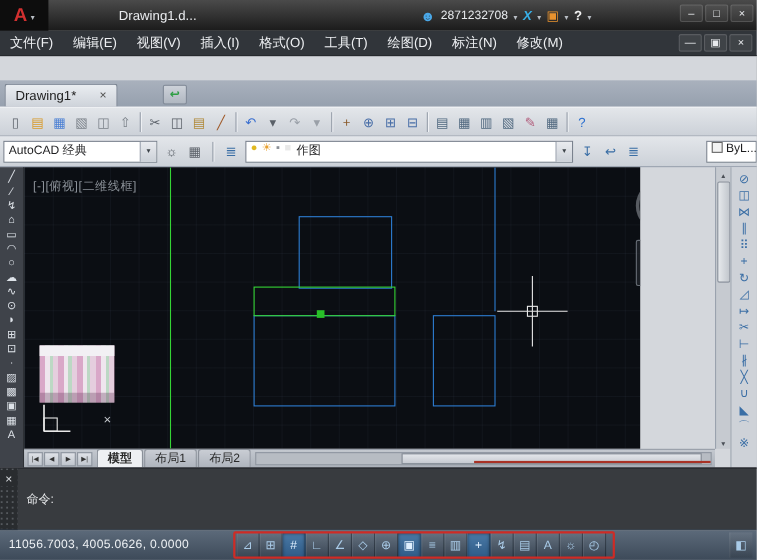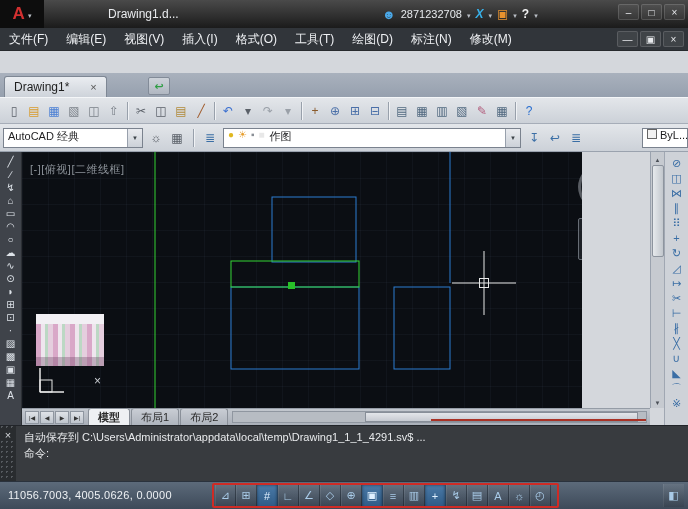--- a/index.html
+++ b/index.html
@@ -339,21 +339,20 @@
       </div>
     <div class="h-track">
       <span class="h-thumb"></span>
     </div>
   </div>
 
   <div class="command">
     <div class="cmd-dock">
       <span class="cmd-close"></span>
     </div>
-    <div class="cmd-line l1">自动保存到 C:\Users\Administrator\appdata\local\temp\Drawing1_1_1_4291.sv$ ...</div>
     <div class="cmd-line l2">命令:</div>
   </div>
 
   <div class="statusbar">
     <span class="coords">11056.7003, 4005.0626,  0.0000</span>
     <div class="toggles">
         <span class="sti">⊿</span>
         <span class="sti">⊞</span>
         <span class="sti on">#</span>
         <span class="sti">∟</span>

